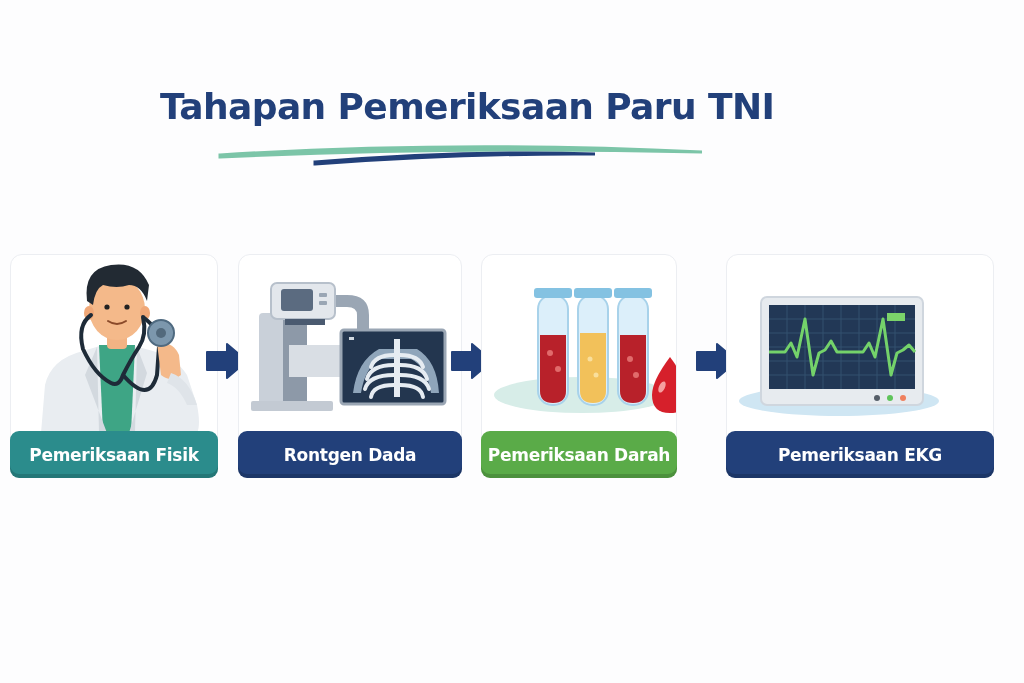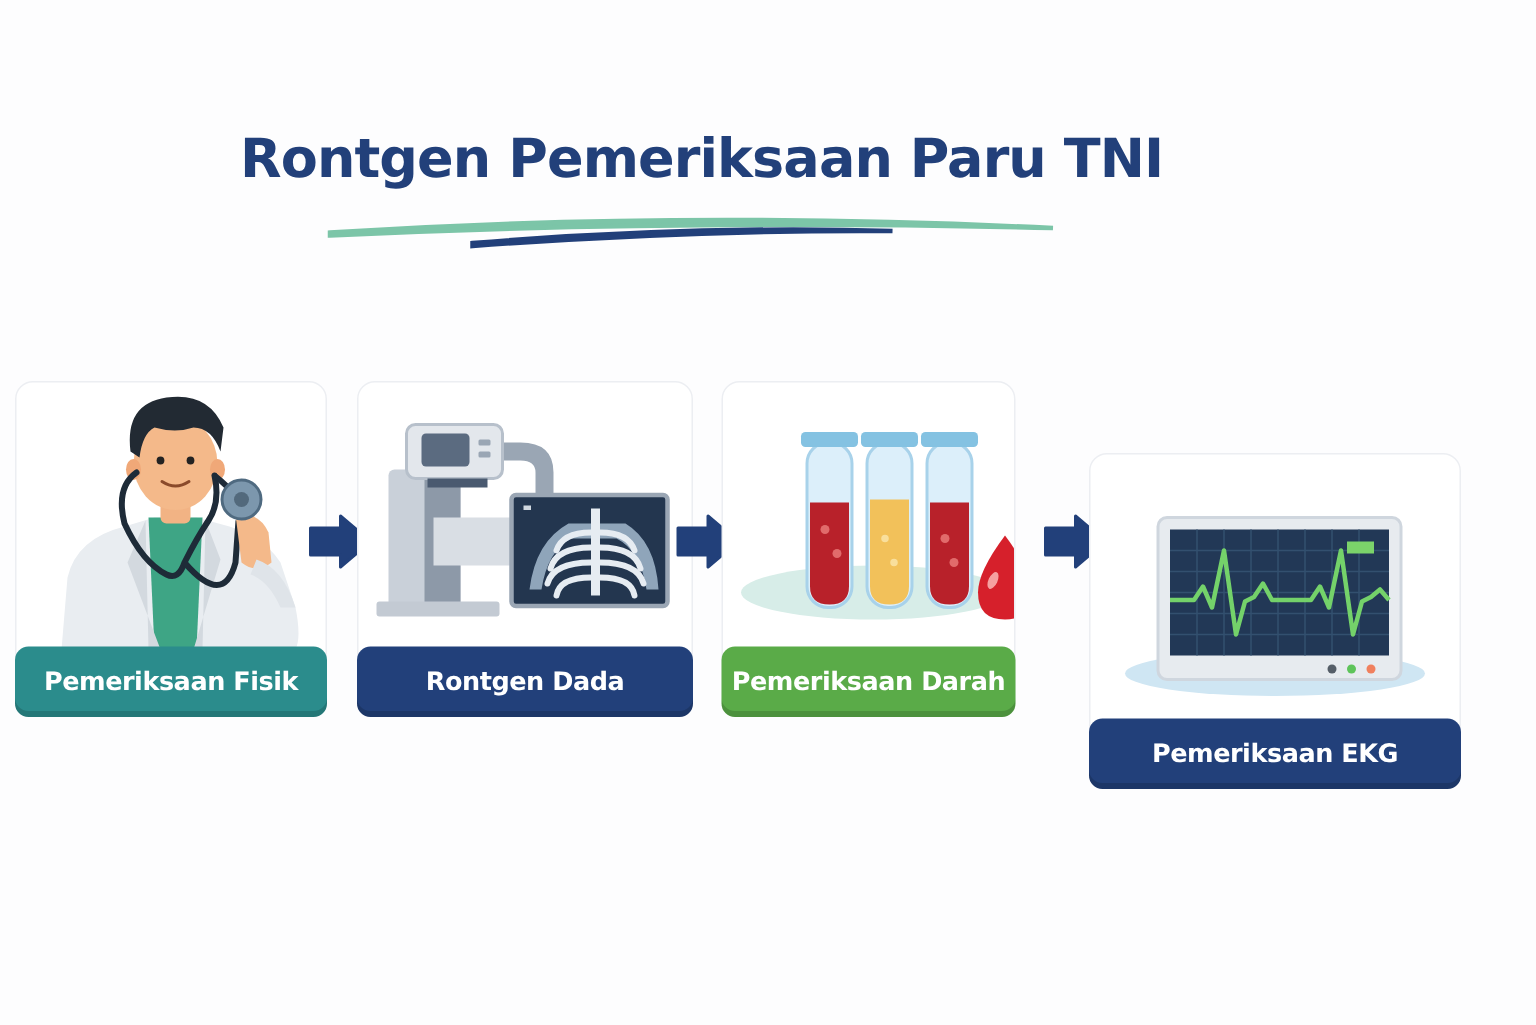--- a/index.html
+++ b/index.html
@@ -8,35 +8,35 @@
 
   .title {
     position: absolute; left: 160px; top: 86px; width: 600px;
     font-family: "DejaVu Sans", sans-serif; font-weight: bold;
     font-size: 36px; color: #22407a; letter-spacing: -0.6px; white-space: nowrap;
   }
   .swoosh { position: absolute; left: 215px; top: 138px; }
 
   .card {
     position: absolute; top: 254px; height: 224px;
-    background: #ffffff; border: 1px solid #eceef2; border-radius: 12px; text-align: center;
+    background: #ffffff; border: 1px solid #eceef2; border-radius: 12px;
   }
   .card .illus { position: absolute; left: 0; top: 0; width: 100%; height: 178px; overflow: hidden; border-radius: 12px 12px 0 0; }
   .card .label-bar {
     position: absolute; left: -1px; right: -1px; bottom: -1px; height: 47px;
     border-radius: 9px; display: flex; align-items: center; justify-content: center;
     color: #ffffff; font-weight: bold; font-size: 17px; letter-spacing: -0.3px;
     box-shadow: inset 0 -4px 0 rgba(0,0,0,0.15);
   }
   .arrow { position: absolute; top: 342px; }
 </style>
 </head>
 <body>
 
-<div class="title">Rontgen Pemeriksaan Paru TNI</div>
+<div class="title">Tahapan Pemeriksaan Paru TNI</div>
 
 <svg class="swoosh" width="490" height="30" viewBox="0 0 490 30">
   <path d="M5 17 Q 240 2 487 14 Q 240 8 5 19 Z" fill="#7cc5a8" stroke="#7cc5a8" stroke-width="3" stroke-linecap="round"></path>
   <path d="M100 24 Q 250 12 380 16 Q 250 15 100 26 Z" fill="#22407a" stroke="#22407a" stroke-width="3" stroke-linecap="round"></path>
 </svg>
 
 <div class="card" style="left:10px;width:208px;">
   <div class="illus">
     <svg width="208" height="178" viewBox="0 0 208 178">
 
@@ -149,21 +149,21 @@
       <ellipse cx="180" cy="132" rx="3" ry="6" fill="#f5a0a0" transform="rotate(25 180 132)"></ellipse>
     </svg>
   </div>
   <div class="label-bar" style="background:#5aab48;">Pemeriksaan Darah</div>
 </div>
 
 <svg class="arrow" style="left:695px;" width="44" height="38" viewBox="0 0 44 38">
   <path d="M2 10 L22 10 L22 2 L42 19 L22 36 L22 28 L2 28 Z" fill="#22407a" stroke="#22407a" stroke-linejoin="round" stroke-width="2"></path>
 </svg>
 
-<div class="card" style="left:726px;width:248px;margin-top:48px;">
+<div class="card" style="left:726px;width:268px;">
   <div class="illus">
     <svg width="224" height="178" viewBox="0 0 224 178">
       <ellipse cx="112" cy="146" rx="100" ry="15" fill="#cfe6f3"></ellipse>
       <rect x="34" y="42" width="162" height="108" rx="6" fill="#e7ebef" stroke="#cfd6de" stroke-width="2"></rect>
       <rect x="42" y="50" width="146" height="84" fill="#223856"></rect>
       <g stroke="#33506f" stroke-width="1">
         <line x1="42" y1="64" x2="188" y2="64"></line>
           <line x1="42" y1="78" x2="188" y2="78"></line>
         <line x1="42" y1="92" x2="188" y2="92"></line>
           <line x1="42" y1="106" x2="188" y2="106"></line>

